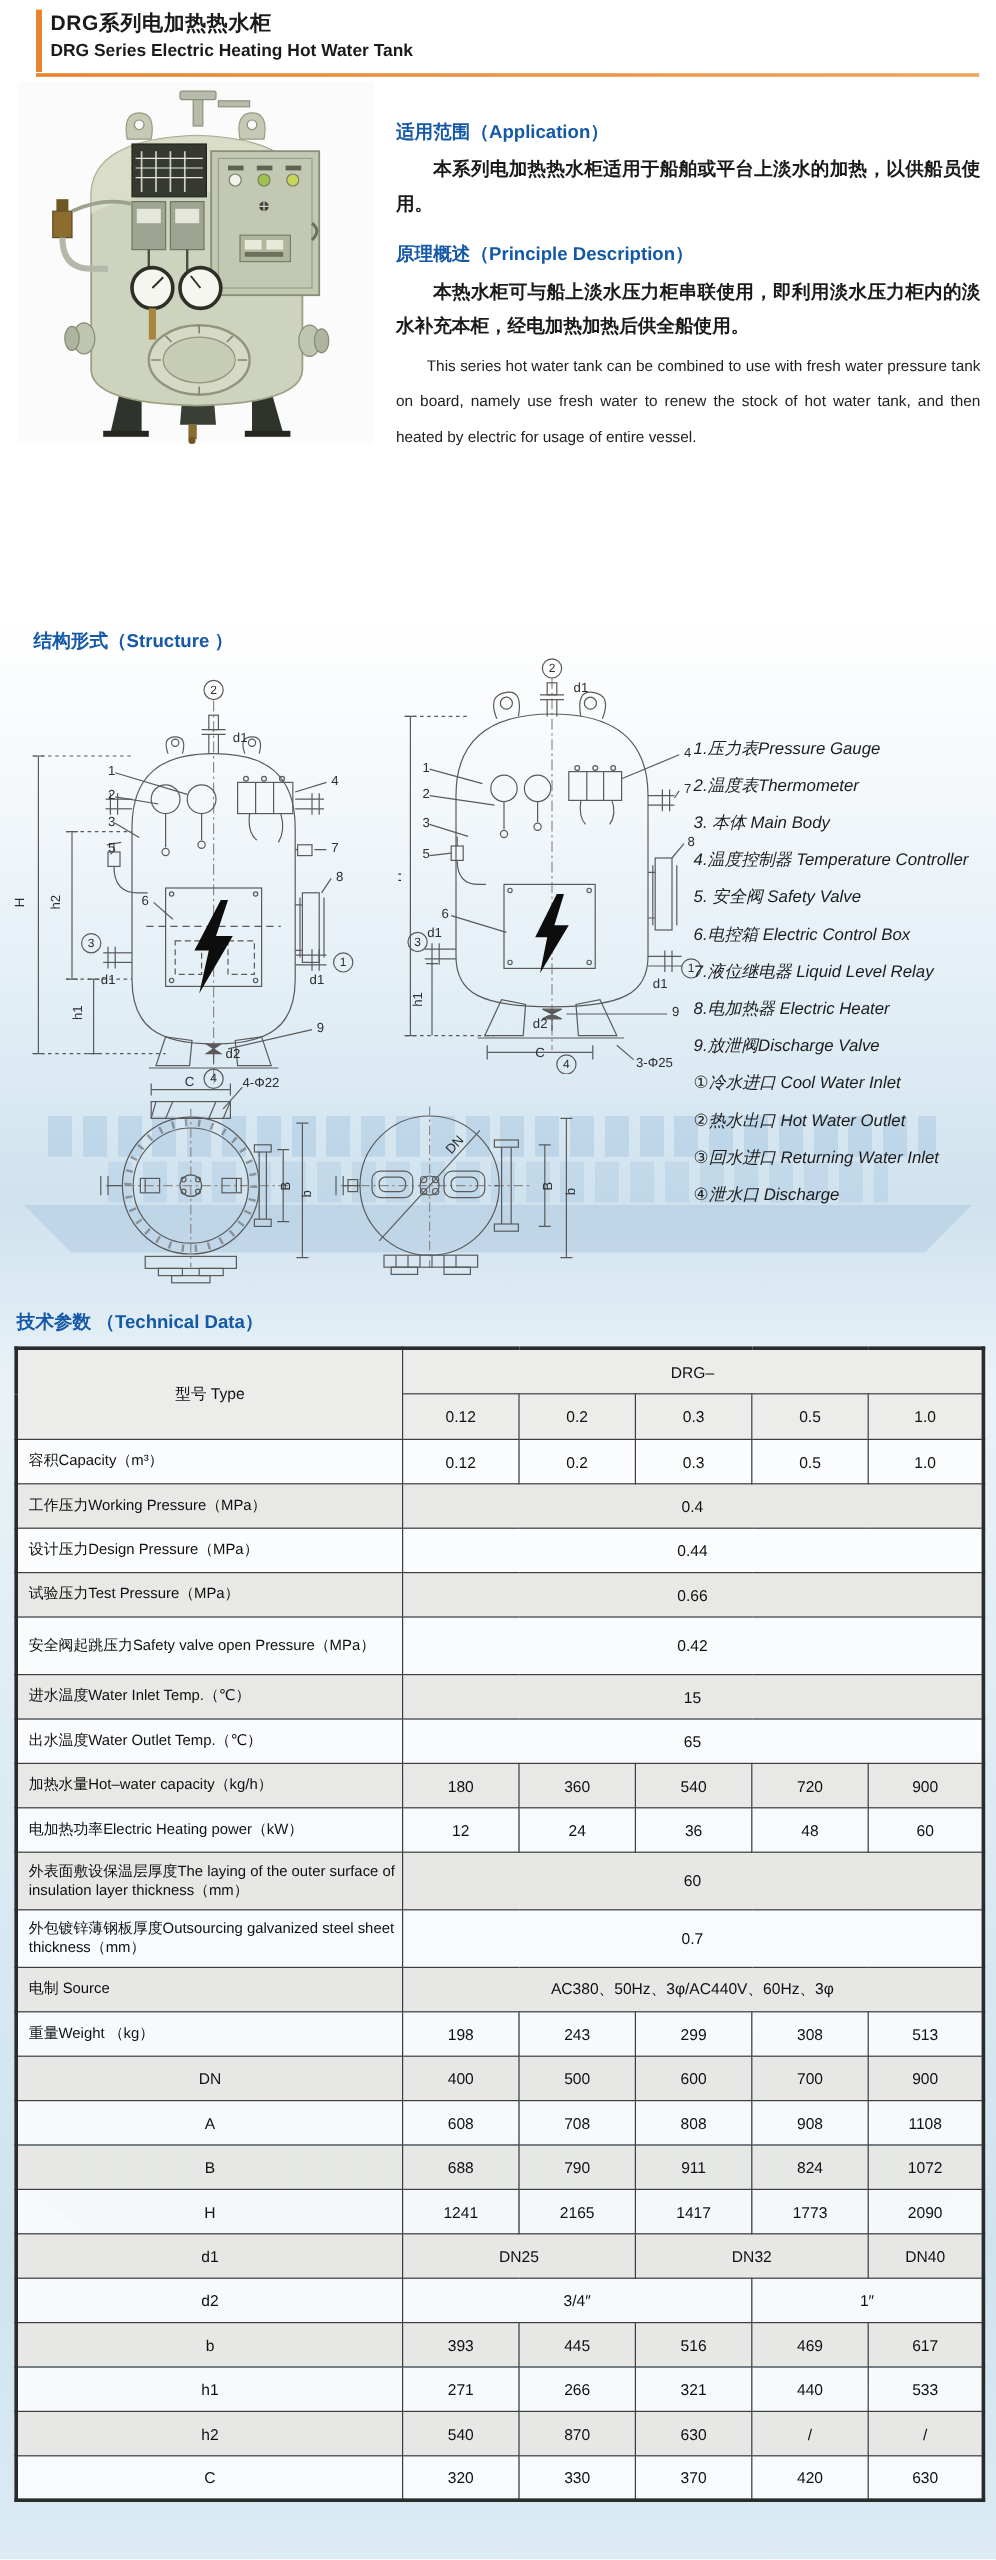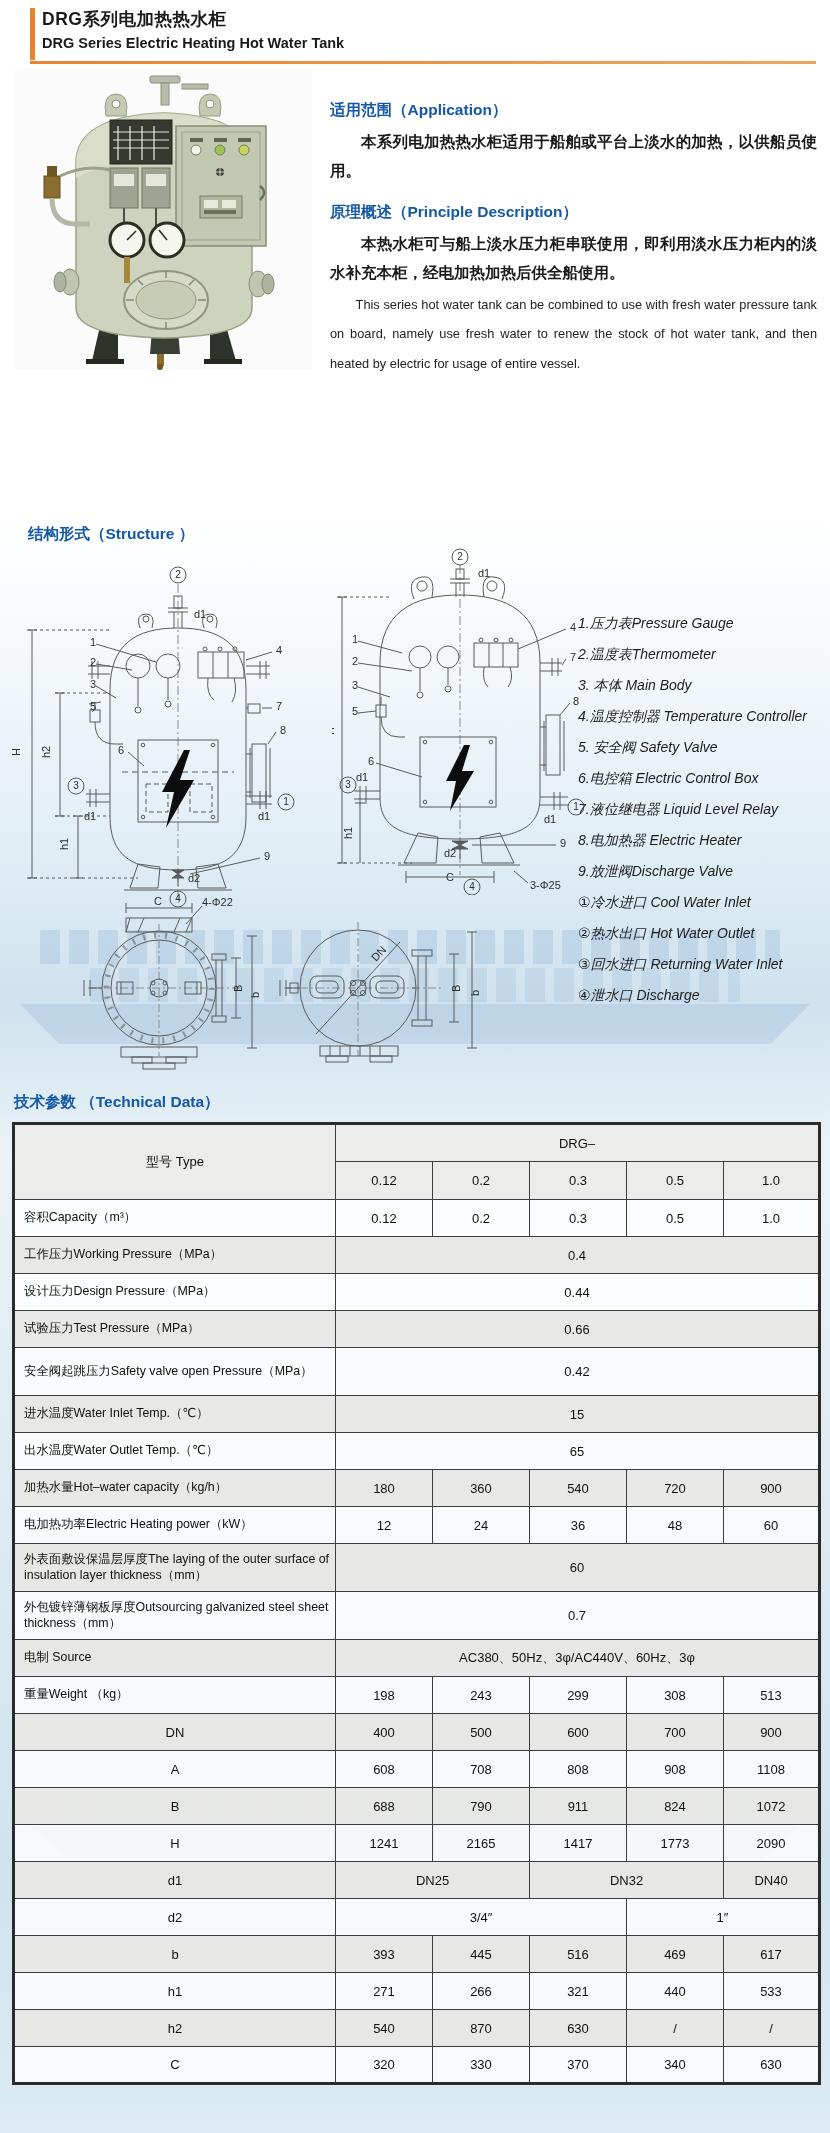--- a/index.html
+++ b/index.html
@@ -716,19 +716,19 @@
           <td>870</td>
           <td>630</td>
           <td>/</td>
           <td>/</td>
         </tr>
         <tr class="r-even rh">
           <td class="lblc">C</td>
           <td>320</td>
           <td>330</td>
           <td>370</td>
-          <td>340</td>
+          <td>420</td>
           <td>630</td>
         </tr>
       </tbody>
   </table>
 
 </div>
 
 </body></html>

